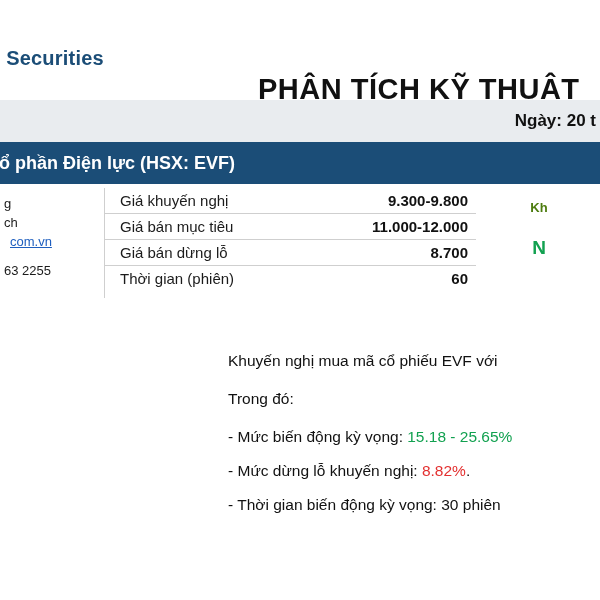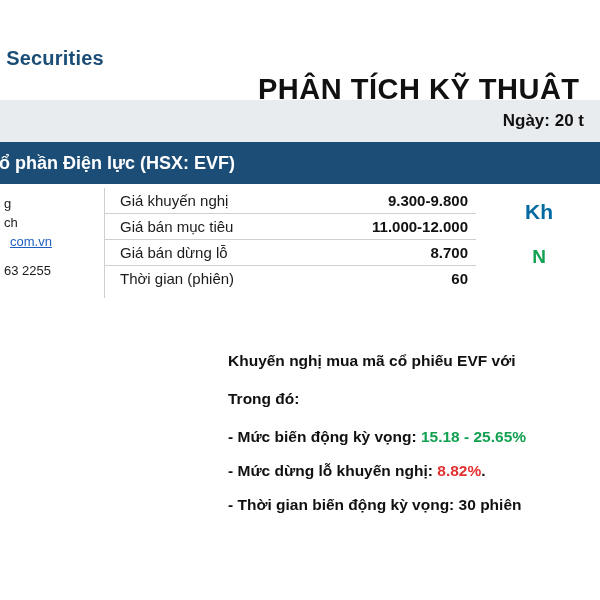--- a/index.html
+++ b/index.html
@@ -61,21 +61,21 @@
     height: 42px;
     background: #e9ecef;
     display: flex;
     align-items: center;
     justify-content: flex-end;
   }
   .date-text {
     font-size: 17px;
     font-weight: bold;
     color: #111111;
-    padding-right: 16px;
+    padding-right: 4px;
     white-space: nowrap;
   }
 
   
   .company-bar {
     position: absolute;
     left: 0;
     top: 142px;
     width: 600px;
     height: 42px;
@@ -150,23 +150,23 @@
 
   
   .right-col {
     position: absolute;
     left: 478px;
     top: 188px;
     width: 122px;
     text-align: center;
   }
   .right-col .r-title {
-    font-size: 21px;
-    font-weight: bold;
-    color: #0369a1;
+    font-size: 13px;
+    font-weight: bold;
+    color: #4d7c0f;
     padding-top: 12px;
     white-space: nowrap;
   }
   .right-col .r-value {
     font-size: 19px;
     font-weight: bold;
     color: #12a150;
     padding-top: 22px;
     white-space: nowrap;
   }
@@ -174,21 +174,21 @@
   
   .body {
     position: absolute;
     left: 228px;
     top: 350px;
     width: 372px;
   }
   .body p {
     margin: 0 14px 10px 0;
     font-size: 15.5px;
-    font-weight: bold;
+    font-weight: normal;
     color: #111111;
     line-height: 22px;
     white-space: nowrap;
   }
   .body p.bullet { margin-bottom: 12px; }
   .hl-green { color: #12a150; }
   .hl-red   { color: #e33030; }
   .spacer-1 { height: 6px; }
 </style>
 </head>

